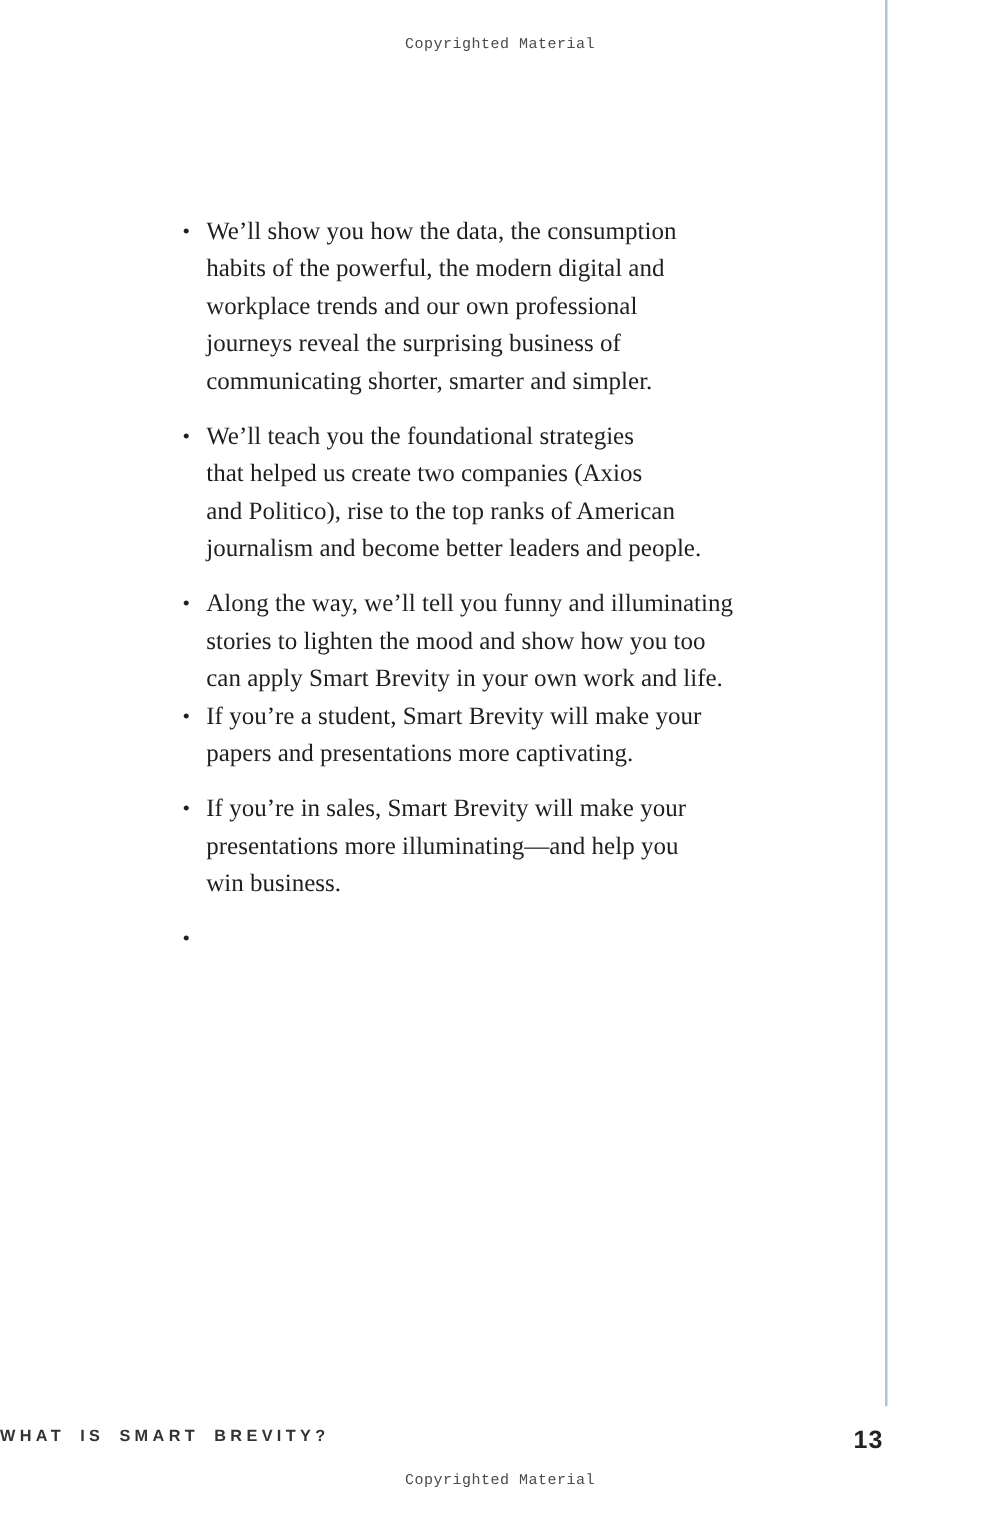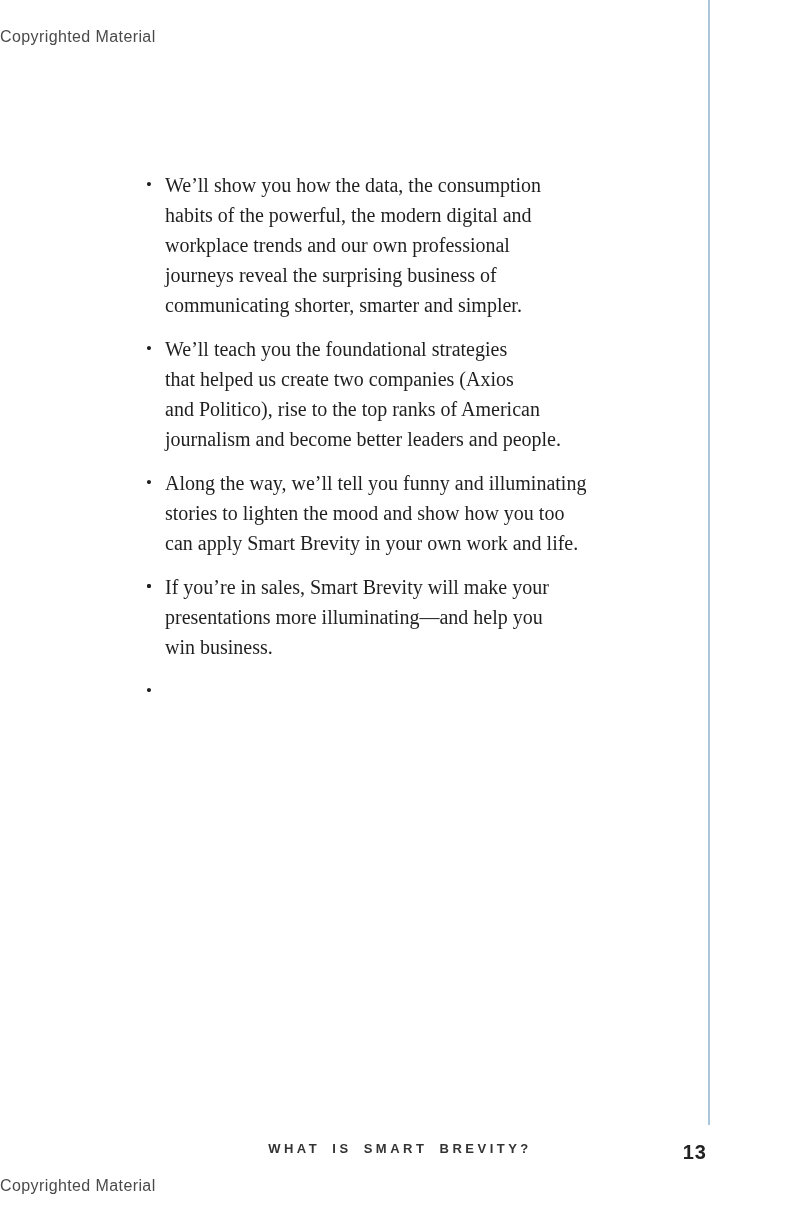--- a/index.html
+++ b/index.html
@@ -12,22 +12,23 @@
     background: #ffffff;
     position: relative;
     overflow: hidden;
   }
 
   
   .copyright {
     position: absolute;
     left: 0;
     right: 0;
-    font-family: Liberation Sans, sans-serif;
-    font-size: 16px;
+    text-align: center;
+    font-family: Liberation Mono, monospace;
+    font-size: 12px;
     color: #4a4a4a;
     letter-spacing: 0.4px;
   }
   .copyright.top { top: 28px; }
   .copyright.bottom { top: 1177px; }
 
   
   .page-edge-line {
     position: absolute;
     top: 0;
@@ -79,21 +80,21 @@
     text-indent: 40px;
     white-space: pre-line;
   }
 
   
   .running-title {
     position: absolute;
     top: 1141px;
     left: 0;
     right: 0;
-    text-align: center;
+    text-align: left;
     font-family: "Liberation Sans", sans-serif;
     font-size: 13px;
     font-weight: 700;
     letter-spacing: 3.5px;
     word-spacing: 5px;
     color: #333333;
   }
   .page-number {
     position: absolute;
     top: 1141px;
@@ -135,20 +136,22 @@
       <span class="bullet-text">Along the way, we’ll tell you funny and illuminating
 stories to lighten the mood and show how you too
 can apply Smart Brevity in your own work and life.</span>
     </li>
   </ul>
 
 
   <ul class="bullets">
     <li class="bullet-item">
       <span class="bullet">•</span>
+      <span class="bullet-text">If you’re a student, Smart Brevity will make your
+papers and presentations more captivating.</span>
     </li>
     <li class="bullet-item">
       <span class="bullet">•</span>
       <span class="bullet-text">If you’re in sales, Smart Brevity will make your
 presentations more illuminating—and help you
 win business.</span>
     </li>
     <li class="bullet-item">
       <span class="bullet">•</span>
     </li>

